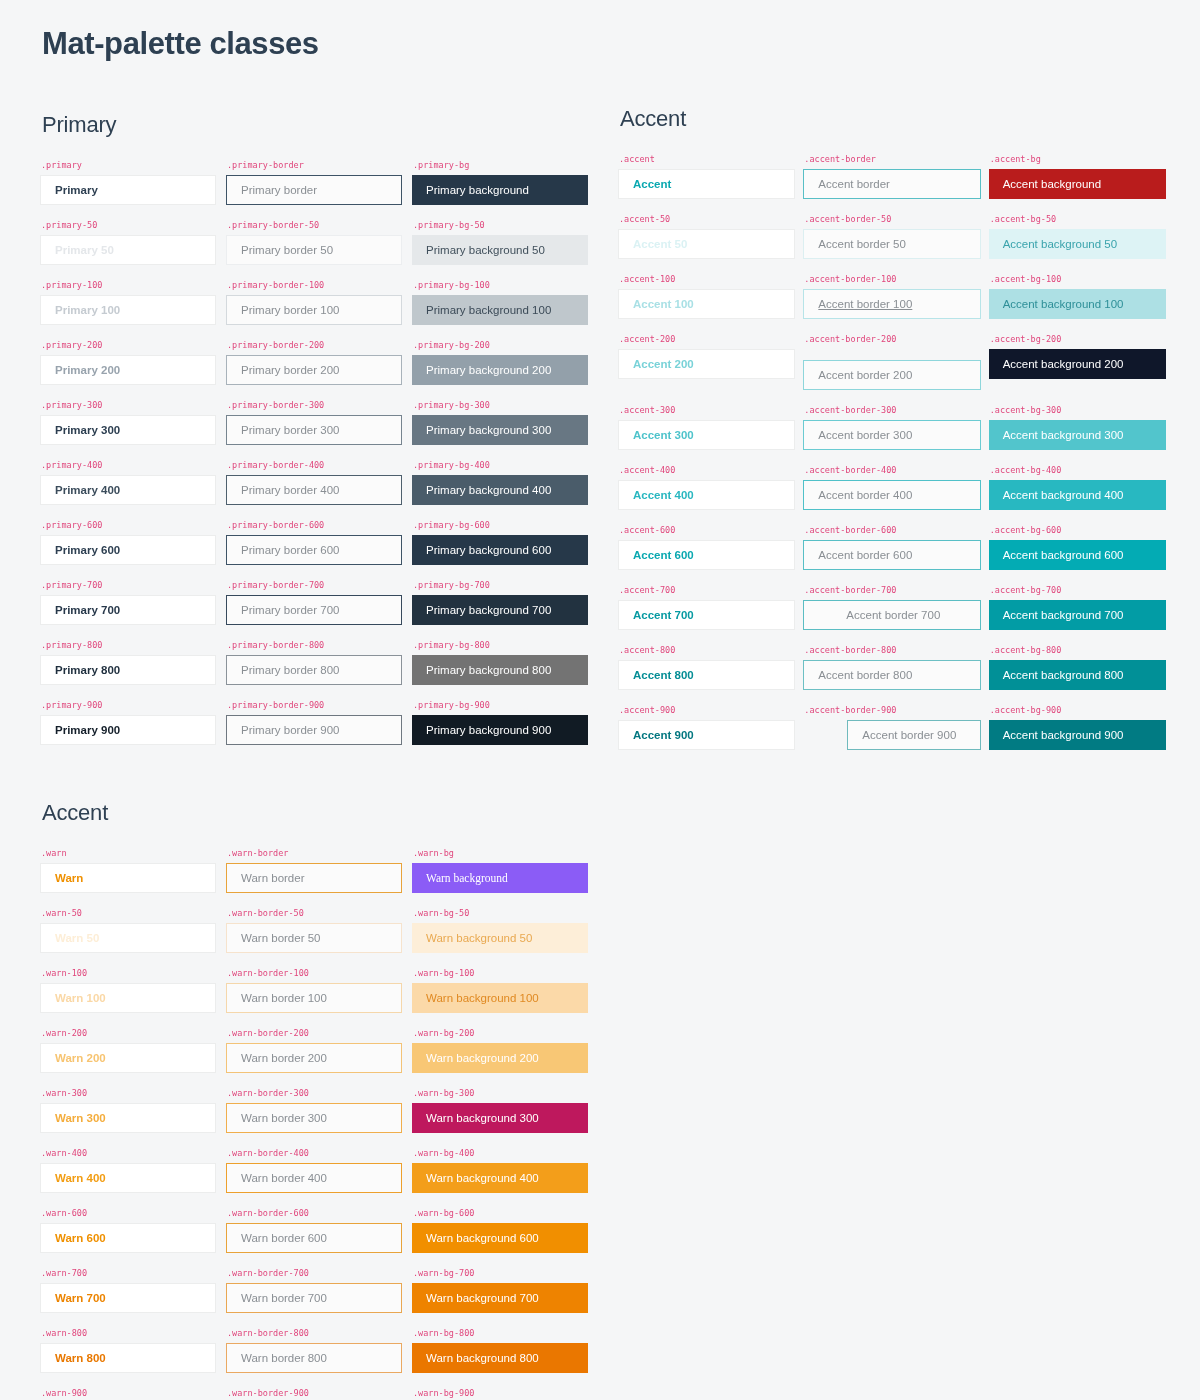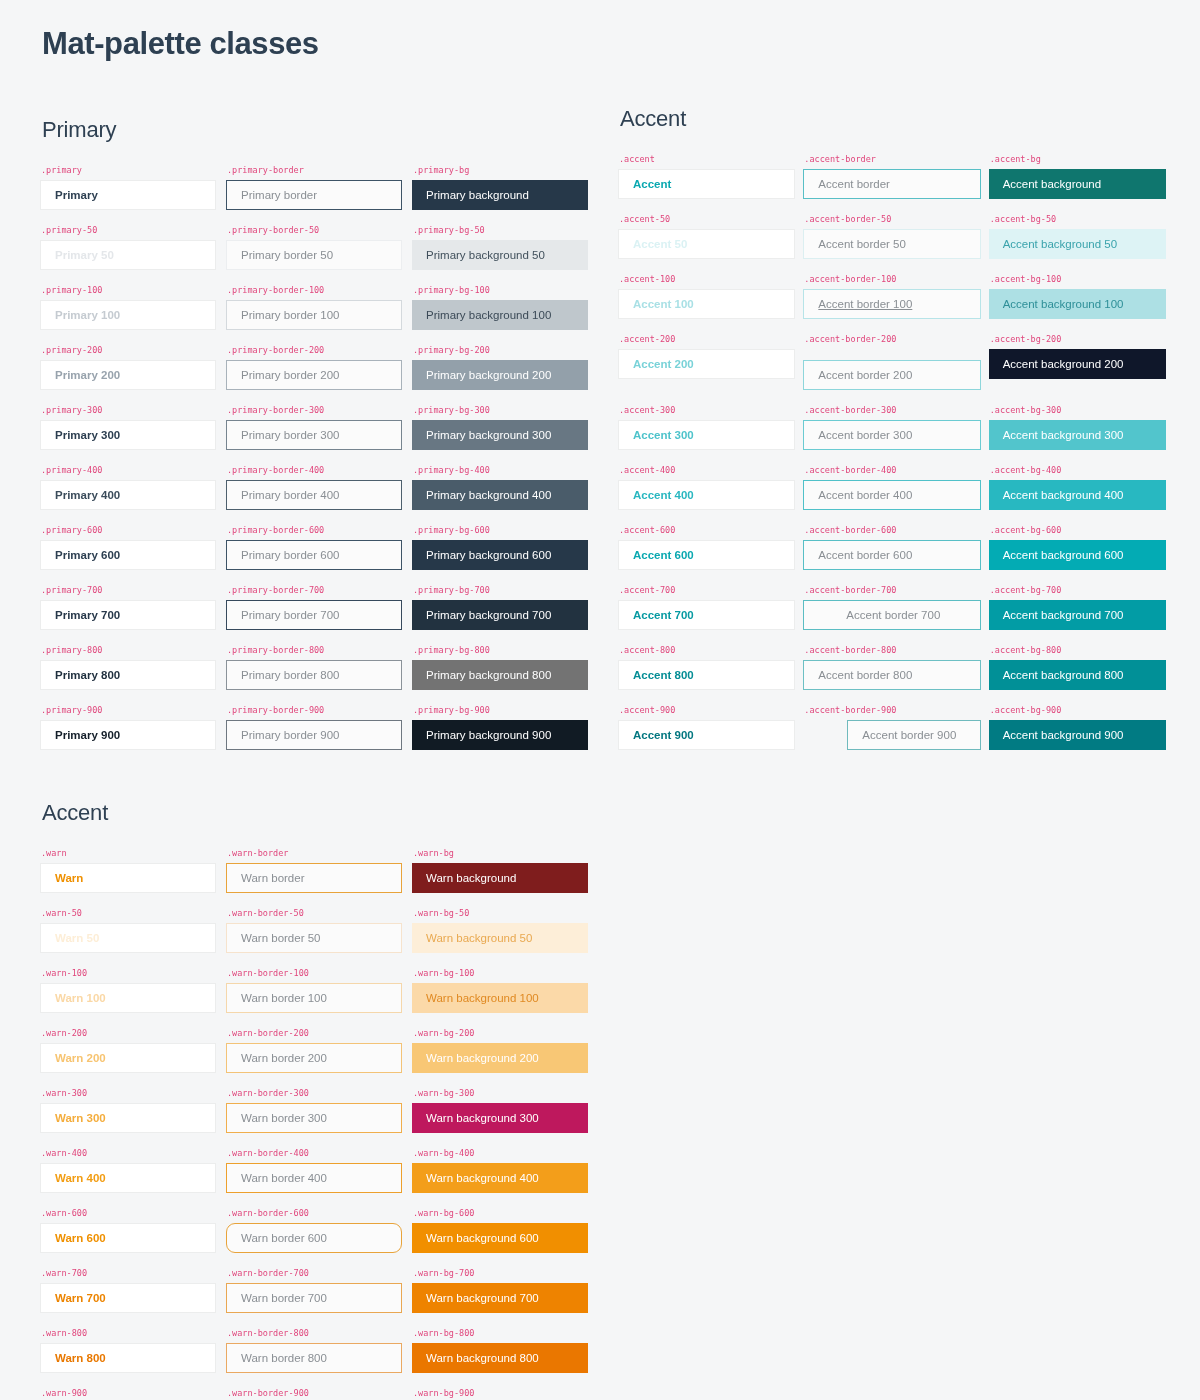--- a/index.html
+++ b/index.html
@@ -25,21 +25,21 @@
   .page-title {
     font-size: 31px;
     font-weight: bold;
     letter-spacing: -0.4px;
     color: #2e4052;
     margin: 0 0 44px 2px;
   }
 
   .columns {
     display: flex;
-    align-items: flex-end;
+    align-items: center;
   }
 
   .palette-block {
     box-sizing: border-box;
   }
   .palette-block.left  { width: 578px; padding-right: 30px; }
   .palette-block.right { width: 548px; }
 
   .section-title {
     font-size: 22px;
@@ -265,21 +265,21 @@
             <div class="cell">
               <div class="cls-label">.accent</div>
               <div class="chip plain" style="color: rgb(10, 168, 176);">Accent</div>
             </div>
             <div class="cell">
               <div class="cls-label">.accent-border</div>
               <div class="chip bordered" style="border-color: rgb(88, 191, 198);">Accent border</div>
             </div>
             <div class="cell">
               <div class="cls-label">.accent-bg</div>
-              <div class="chip filled" style="background: #0f766e; color: rgb(255, 255, 255);">Accent background</div>
+              <div class="chip filled" style="background: #b91c1c; color: rgb(255, 255, 255);">Accent background</div>
             </div>
           </div>
           <div class="row">
             <div class="cell">
               <div class="cls-label">.accent-50</div>
               <div class="chip plain" style="color: rgb(219, 242, 244);">Accent 50</div>
             </div>
             <div class="cell">
               <div class="cls-label">.accent-border-50</div>
               <div class="chip bordered" style="border-color: rgb(220, 239, 241);">Accent border 50</div>
@@ -415,21 +415,21 @@
             <div class="cell">
               <div class="cls-label">.warn</div>
               <div class="chip plain" style="color: rgb(239, 144, 0);">Warn</div>
             </div>
             <div class="cell">
               <div class="cls-label">.warn-border</div>
               <div class="chip bordered" style="border-color: rgb(232, 163, 58);">Warn border</div>
             </div>
             <div class="cell">
               <div class="cls-label">.warn-bg</div>
-              <div class="chip filled" style="background: #7f1d1d; color: rgb(255, 255, 255);">Warn background</div>
+              <div class="chip filled" style="background: #8b5cf6; color: rgb(255, 255, 255); font-family: Liberation Serif, serif;">Warn background</div>
             </div>
           </div>
           <div class="row">
             <div class="cell">
               <div class="cls-label">.warn-50</div>
               <div class="chip plain" style="color: rgb(253, 238, 215);">Warn 50</div>
             </div>
             <div class="cell">
               <div class="cls-label">.warn-border-50</div>
               <div class="chip bordered" style="border-color: rgb(246, 227, 205);">Warn border 50</div>
@@ -495,21 +495,21 @@
               <div class="chip filled" style="background: rgb(243, 158, 26); color: rgb(255, 255, 255);">Warn background 400</div>
             </div>
           </div>
           <div class="row">
             <div class="cell">
               <div class="cls-label">.warn-600</div>
               <div class="chip plain" style="color: rgb(239, 144, 0);">Warn 600</div>
             </div>
             <div class="cell">
               <div class="cls-label">.warn-border-600</div>
-              <div class="chip bordered" style="border-color: rgb(232, 163, 58); border-radius: 9px;">Warn border 600</div>
+              <div class="chip bordered" style="border-color: rgb(232, 163, 58);">Warn border 600</div>
             </div>
             <div class="cell">
               <div class="cls-label">.warn-bg-600</div>
               <div class="chip filled" style="background: rgb(241, 143, 0); color: rgb(255, 255, 255);">Warn background 600</div>
             </div>
           </div>
           <div class="row">
             <div class="cell">
               <div class="cls-label">.warn-700</div>
               <div class="chip plain" style="color: rgb(236, 132, 0);">Warn 700</div>

